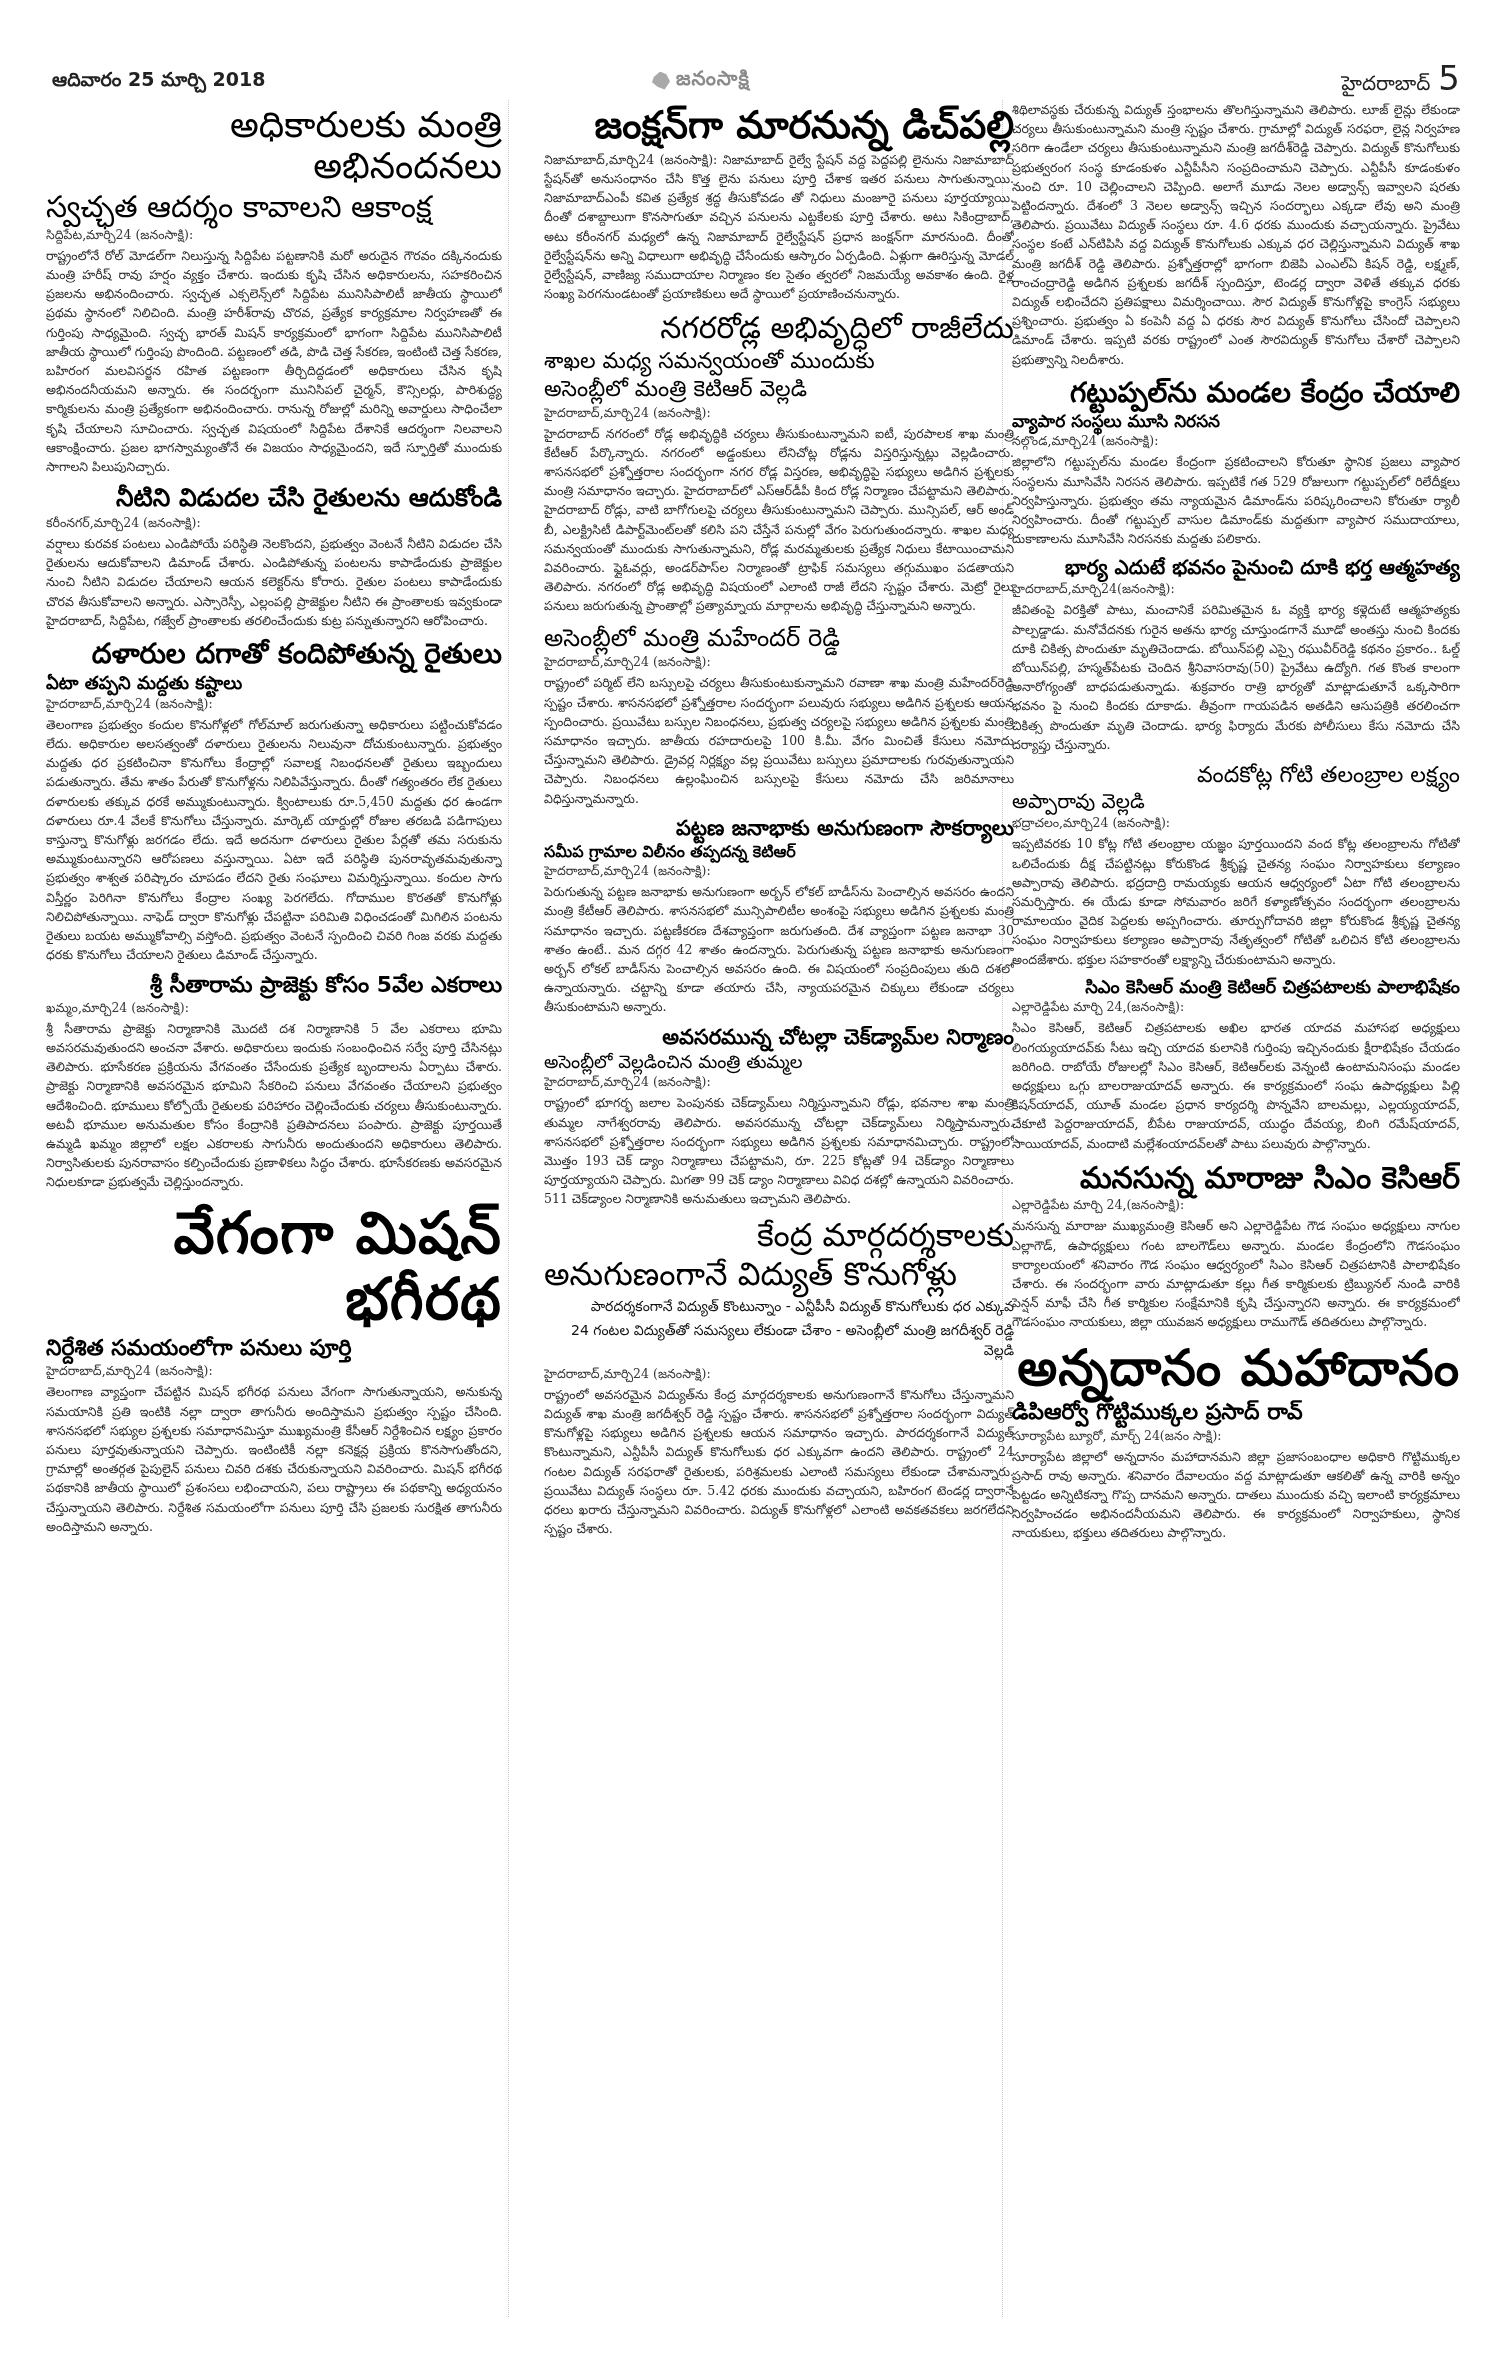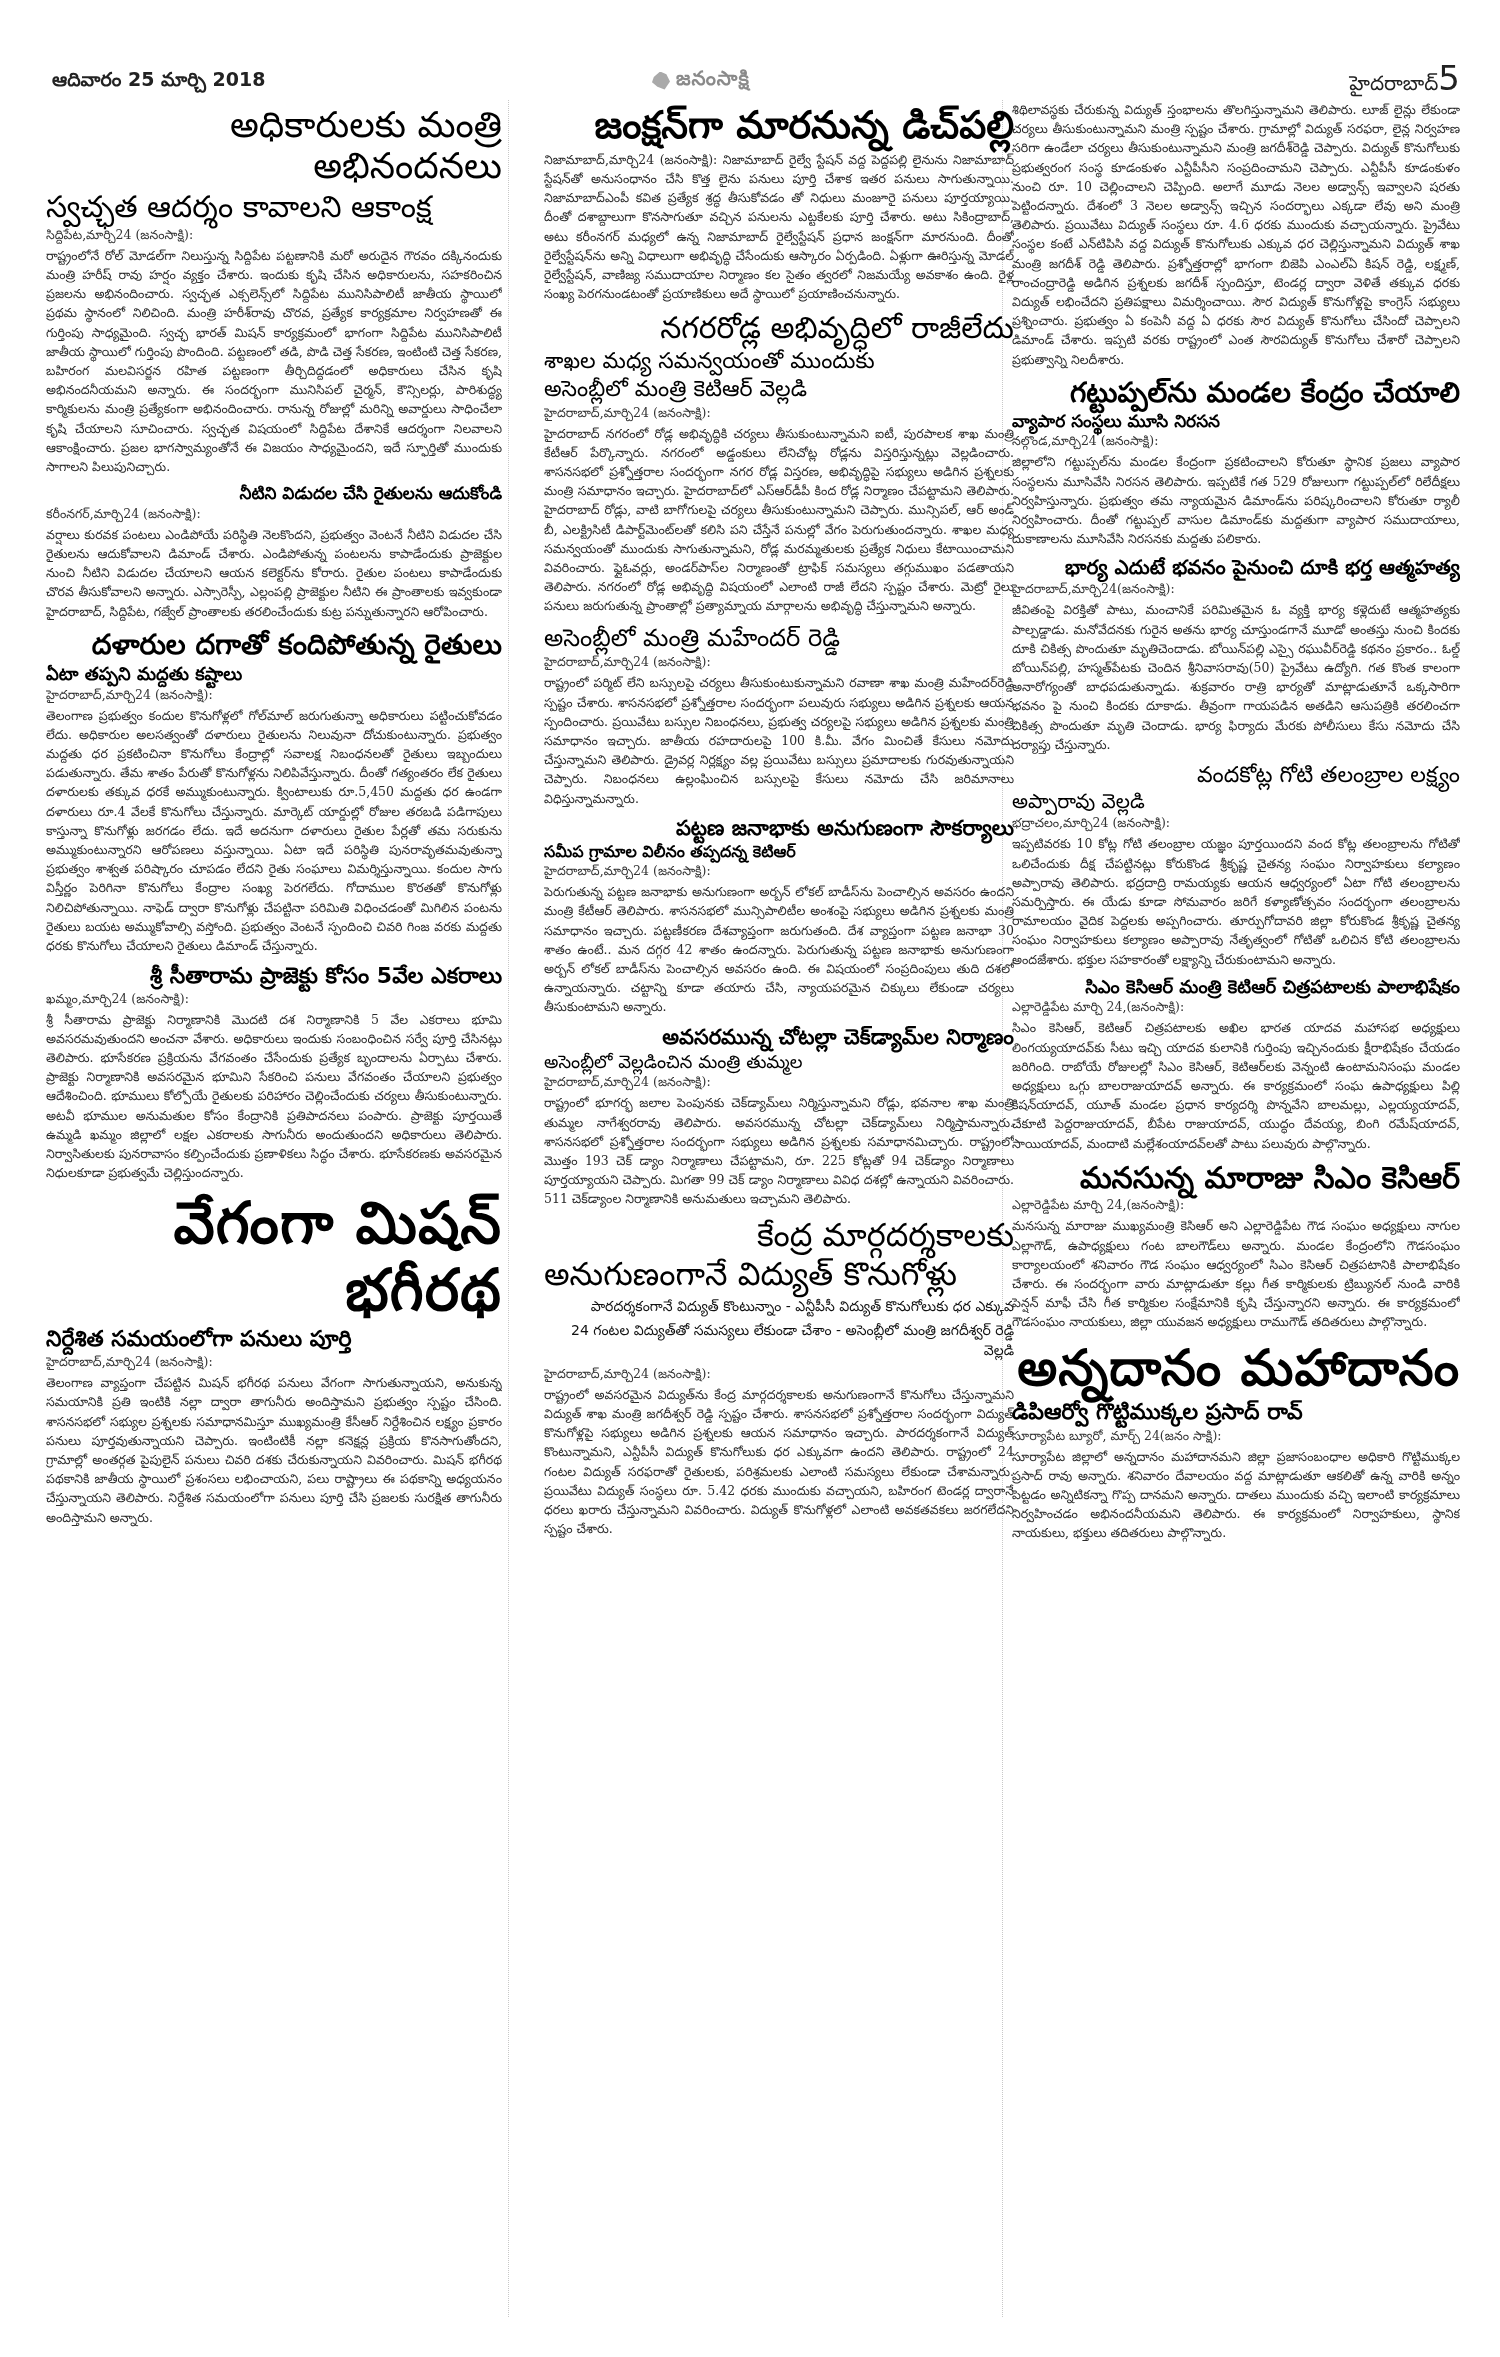--- a/index.html
+++ b/index.html
@@ -2,21 +2,21 @@
 <html><head>
 <meta charset="utf-8">
 <style>
   html, body { margin:0; padding:0; background:#ffffff; }
   body { width:1500px; height:2357px; overflow:hidden; position:relative;
          font-family:"DejaVu Sans", sans-serif; color:#1a1a1a; }
   .masthead { position:absolute; left:0; top:0; width:1500px; height:100px; }
   .mh-date { position:absolute; left:52px; top:68px; font-size:19px; font-weight:bold; color:#222; }
   .mh-logo { position:absolute; left:652px; top:66px; font-size:20px; font-weight:bold; color:#8a8a8a; letter-spacing:1px; display:flex; align-items:center; gap:6px; }
   .mh-logo .map { width:18px; height:18px; background:#a9a9a9; clip-path:polygon(10% 30%,45% 0,80% 15%,100% 55%,70% 100%,30% 85%,0 60%); }
-  .mh-right { position:absolute; right:40px; top:58px; font-size:20px; color:#222; display:flex; align-items:baseline; }
+  .mh-right { position:absolute; right:40px; top:58px; font-size:20px; color:#222; display:flex; align-items:baseline; gap:8px; }
   .mh-right .pg { font-size:34px; font-weight:normal; }
 
   .col { position:absolute; top:100px; bottom:30px; overflow:hidden; }
   .col-1 { left:46px; width:456px; }
   .col-2 { left:516px; width:470px;margin-left:28px; }
   .col-3 { left:1012px; width:448px; }
   .vrule { position:absolute; top:100px; bottom:40px; width:0; border-left:1px dotted #c8c8c8; }
 
   .article { margin-bottom:8px; }
   .hl { text-align:right; line-height:1.15; margin:4px 0 2px; color:#000; }
@@ -51,21 +51,21 @@
 <div class="vrule" style="left:1002px"></div>
 
 <div class="col col-1">
   <div class="article">
     <div class="hl hl-lg">అధికారులకు మంత్రి అభినందనలు</div>
     <div class="sub" style="font-size:30px">స్వచ్ఛత ఆదర్శం కావాలని ఆకాంక్ష</div>
     <div class="dateline">సిద్దిపేట,మార్చి24 (జనంసాక్షి):</div>
     <p class="body">రాష్ట్రంలోనే రోల్ మోడల్‌గా నిలుస్తున్న సిద్దిపేట పట్టణానికి మరో అరుదైన గౌరవం దక్కినందుకు మంత్రి హరీష్ రావు హర్షం వ్యక్తం చేశారు. ఇందుకు కృషి చేసిన అధికారులను, సహకరించిన ప్రజలను అభినందించారు. స్వచ్ఛత ఎక్సలెన్స్‌లో సిద్దిపేట మునిసిపాలిటీ జాతీయ స్థాయిలో ప్రథమ స్థానంలో నిలిచింది. మంత్రి హరీశ్‌రావు చొరవ, ప్రత్యేక కార్యక్రమాల నిర్వహణతో ఈ గుర్తింపు సాధ్యమైంది. స్వచ్ఛ భారత్ మిషన్ కార్యక్రమంలో భాగంగా సిద్దిపేట మునిసిపాలిటీ జాతీయ స్థాయిలో గుర్తింపు పొందింది. పట్టణంలో తడి, పొడి చెత్త సేకరణ, ఇంటింటి చెత్త సేకరణ, బహిరంగ మలవిసర్జన రహిత పట్టణంగా తీర్చిదిద్దడంలో అధికారులు చేసిన కృషి అభినందనీయమని అన్నారు. ఈ సందర్భంగా మునిసిపల్ చైర్మన్, కౌన్సిలర్లు, పారిశుద్ధ్య కార్మికులను మంత్రి ప్రత్యేకంగా అభినందించారు. రానున్న రోజుల్లో మరిన్ని అవార్డులు సాధించేలా కృషి చేయాలని సూచించారు. స్వచ్ఛత విషయంలో సిద్దిపేట దేశానికే ఆదర్శంగా నిలవాలని ఆకాంక్షించారు. ప్రజల భాగస్వామ్యంతోనే ఈ విజయం సాధ్యమైందని, ఇదే స్ఫూర్తితో ముందుకు సాగాలని పిలుపునిచ్చారు.</p>
   </div>
   <div class="article">
-    <div class="hl hl-sm" style="font-size:17px">నీటిని విడుదల చేసి రైతులను ఆదుకోండి</div>
+    <div class="hl hl-sm" style="font-size:25px">నీటిని విడుదల చేసి రైతులను ఆదుకోండి</div>
     <div class="dateline">కరీంనగర్,మార్చి24 (జనంసాక్షి):</div>
     <p class="body">వర్షాలు కురవక పంటలు ఎండిపోయే పరిస్థితి నెలకొందని, ప్రభుత్వం వెంటనే నీటిని విడుదల చేసి రైతులను ఆదుకోవాలని డిమాండ్ చేశారు. ఎండిపోతున్న పంటలను కాపాడేందుకు ప్రాజెక్టుల నుంచి నీటిని విడుదల చేయాలని ఆయన కలెక్టర్‌ను కోరారు. రైతుల పంటలు కాపాడేందుకు చొరవ తీసుకోవాలని అన్నారు. ఎస్సారెస్పీ, ఎల్లంపల్లి ప్రాజెక్టుల నీటిని ఈ ప్రాంతాలకు ఇవ్వకుండా హైదరాబాద్, సిద్దిపేట, గజ్వేల్ ప్రాంతాలకు తరలించేందుకు కుట్ర పన్నుతున్నారని ఆరోపించారు.</p>
   </div>
   <div class="article">
     <div class="hl hl-md">దళారుల దగాతో కందిపోతున్న రైతులు</div>
     <div class="sub sub-b" style="font-size:18px">ఏటా తప్పని మద్దతు కష్టాలు</div>
     <div class="dateline">హైదరాబాద్,మార్చి24 (జనంసాక్షి):</div>
     <p class="body">తెలంగాణ ప్రభుత్వం కందుల కొనుగోళ్లలో గోల్‌మాల్ జరుగుతున్నా అధికారులు పట్టించుకోవడం లేదు. అధికారుల అలసత్వంతో దళారులు రైతులను నిలువునా దోచుకుంటున్నారు. ప్రభుత్వం మద్దతు ధర ప్రకటించినా కొనుగోలు కేంద్రాల్లో సవాలక్ష నిబంధనలతో రైతులు ఇబ్బందులు పడుతున్నారు. తేమ శాతం పేరుతో కొనుగోళ్లను నిలిపివేస్తున్నారు. దీంతో గత్యంతరం లేక రైతులు దళారులకు తక్కువ ధరకే అమ్ముకుంటున్నారు. క్వింటాలుకు రూ.5,450 మద్దతు ధర ఉండగా దళారులు రూ.4 వేలకే కొనుగోలు చేస్తున్నారు. మార్కెట్ యార్డుల్లో రోజుల తరబడి పడిగాపులు కాస్తున్నా కొనుగోళ్లు జరగడం లేదు. ఇదే అదనుగా దళారులు రైతుల పేర్లతో తమ సరుకును అమ్ముకుంటున్నారని ఆరోపణలు వస్తున్నాయి. ఏటా ఇదే పరిస్థితి పునరావృతమవుతున్నా ప్రభుత్వం శాశ్వత పరిష్కారం చూపడం లేదని రైతు సంఘాలు విమర్శిస్తున్నాయి. కందుల సాగు విస్తీర్ణం పెరిగినా కొనుగోలు కేంద్రాల సంఖ్య పెరగలేదు. గోదాముల కొరతతో కొనుగోళ్లు నిలిచిపోతున్నాయి. నాఫెడ్ ద్వారా కొనుగోళ్లు చేపట్టినా పరిమితి విధించడంతో మిగిలిన పంటను రైతులు బయట అమ్ముకోవాల్సి వస్తోంది. ప్రభుత్వం వెంటనే స్పందించి చివరి గింజ వరకు మద్దతు ధరకు కొనుగోలు చేయాలని రైతులు డిమాండ్ చేస్తున్నారు.</p>
   </div>
   <div class="article">

